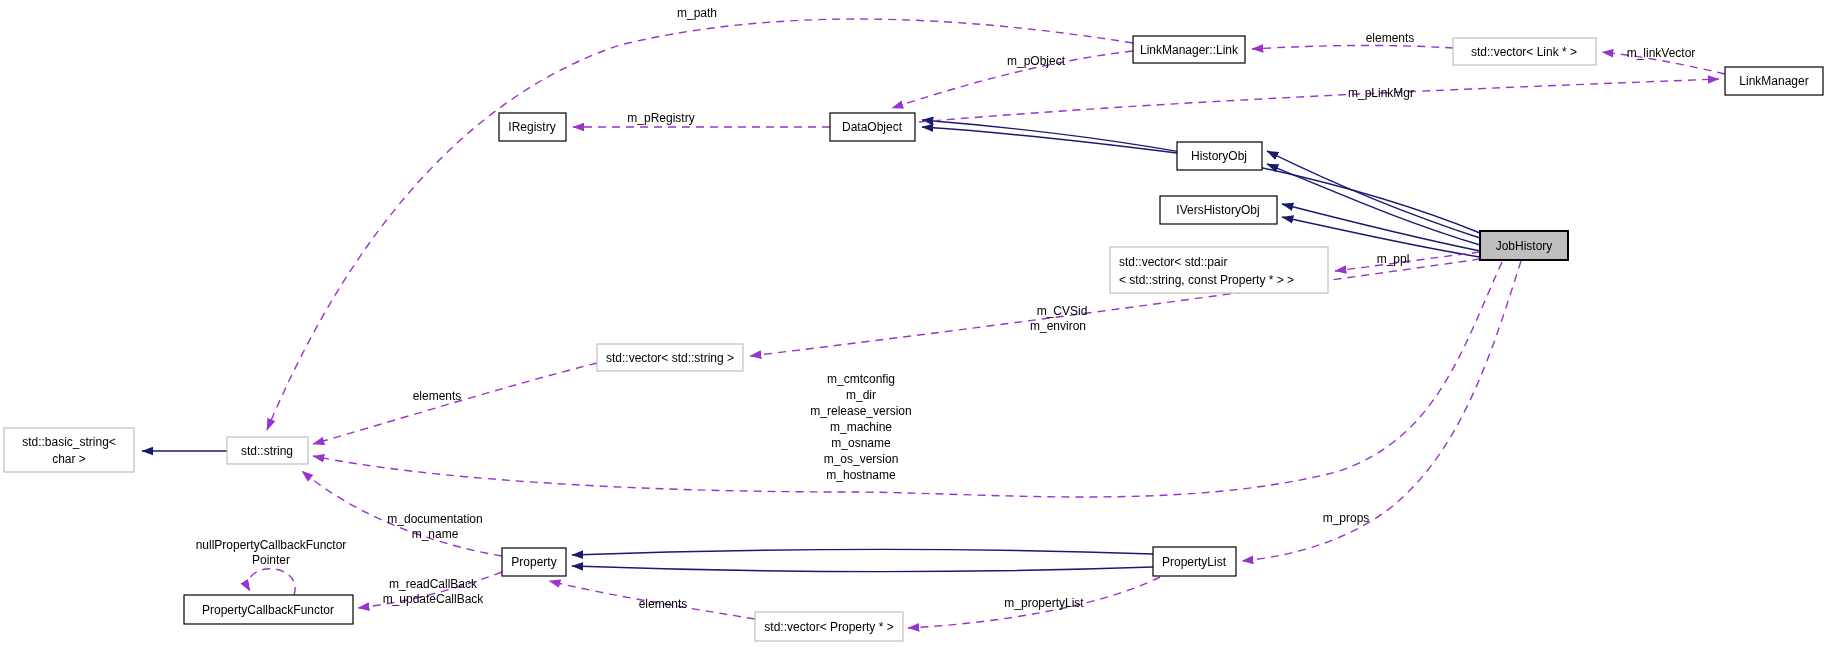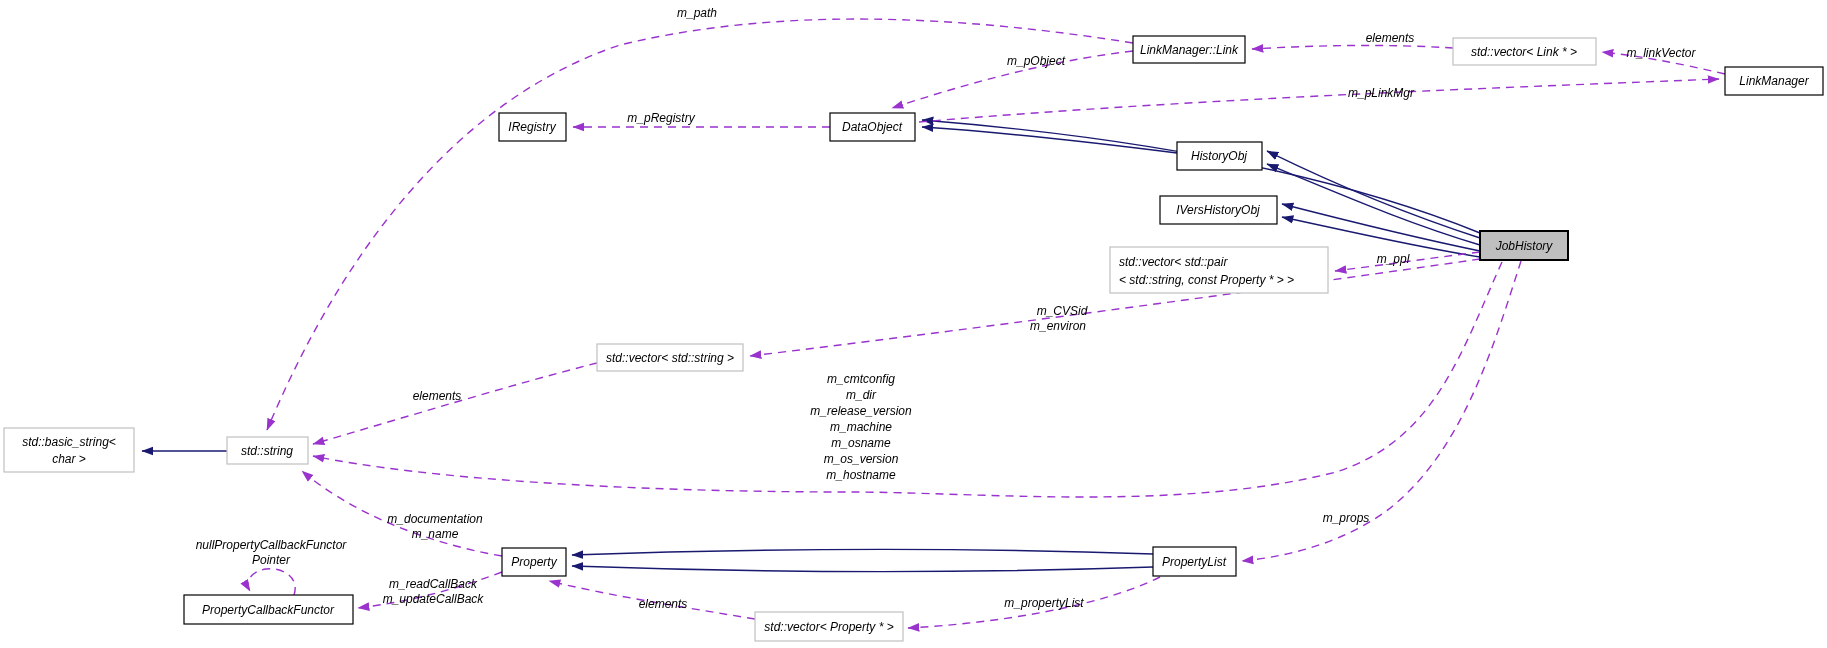--- a/index.html
+++ b/index.html
@@ -1,16 +1,16 @@
 <!DOCTYPE html>
 <html><head>
 <meta charset="utf-8">
 <style>
   html,body{margin:0;padding:0;background:#ffffff;}
-  .canvas{width:1827px;height:648px;position:relative;background:#ffffff;font-style:italic;}
+  .canvas{width:1827px;height:648px;position:relative;background:#ffffff;}
   svg{display:block;}
   text{font-family:"Liberation Sans","DejaVu Sans",sans-serif;font-size:12px;fill:#000000;}
   .node-rect{fill:#ffffff;stroke:#000000;stroke-width:1.2;}
   .node-rect.template{stroke:#c0c0c0;}
   .node-rect.selected{fill:#bfbfbf;stroke:#000000;stroke-width:2;}
   .edge-inherit{fill:none;stroke:#191970;stroke-width:1.4;}
   .edge-usage{fill:none;stroke:#9a32cd;stroke-width:1.4;stroke-dasharray:8 6;}
   .lbl{text-anchor:middle;}
   .lbl-left{text-anchor:start;}
 </style>

